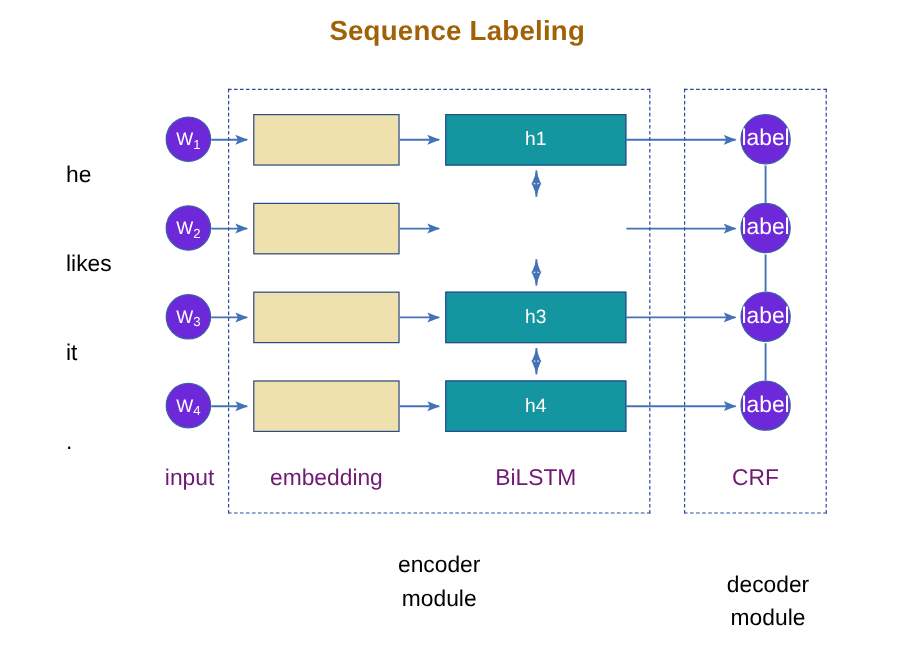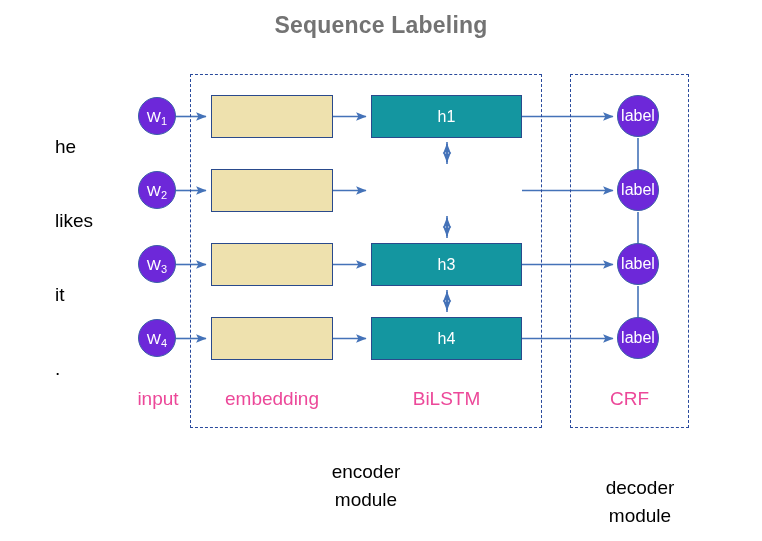--- a/index.html
+++ b/index.html
@@ -28,21 +28,21 @@
   }
   
   .title {
     position: absolute;
     left: 0;
     top: 12px;
     width: 762px;
     text-align: center;
     font-size: 23px;
     font-weight: bold;
-    color: #737373;
+    color: #a16207;
     letter-spacing: 0.2px;
   }
   
   .dashed-frame {
     position: absolute;
     border: 1.6px dashed #2a4a9c;
     box-sizing: border-box;
     background: transparent;
   }
   #frame-encoder {
@@ -90,21 +90,21 @@
   .circle-w sub {
     font-size: 11px;
     vertical-align: baseline;
     position: relative;
     top: 3px;
     left: 0px;
   }
   .circle-label {
     width: 42px;
     height: 42px;
-    font-size: 16px;
+    font-size: 19px;
   }
   
   .embed-box {
     position: absolute;
     left: 211px;
     width: 122px;
     height: 43px;
     background: #eee1ae;
     border: 1.5px solid #2a4a8c;
     box-sizing: border-box;
@@ -121,21 +121,21 @@
     color: #ffffff;
     display: flex;
     align-items: center;
     justify-content: center;
     font-size: 16px;
   }
   
   .layer-caption {
     position: absolute;
     font-size: 19px;
-    color: #ec4899;
+    color: #701a75;
     text-align: center;
     white-space: nowrap;
   }
   #caption-input   { left: 122px; top: 388px; width: 72px; }
   #caption-embed   { left: 211px; top: 388px; width: 122px; }
   #caption-bilstm  { left: 371px; top: 388px; width: 151px; }
   #caption-crf     { left: 570px; top: 388px; width: 119px; }
   
   .module-caption {
     position: absolute;

